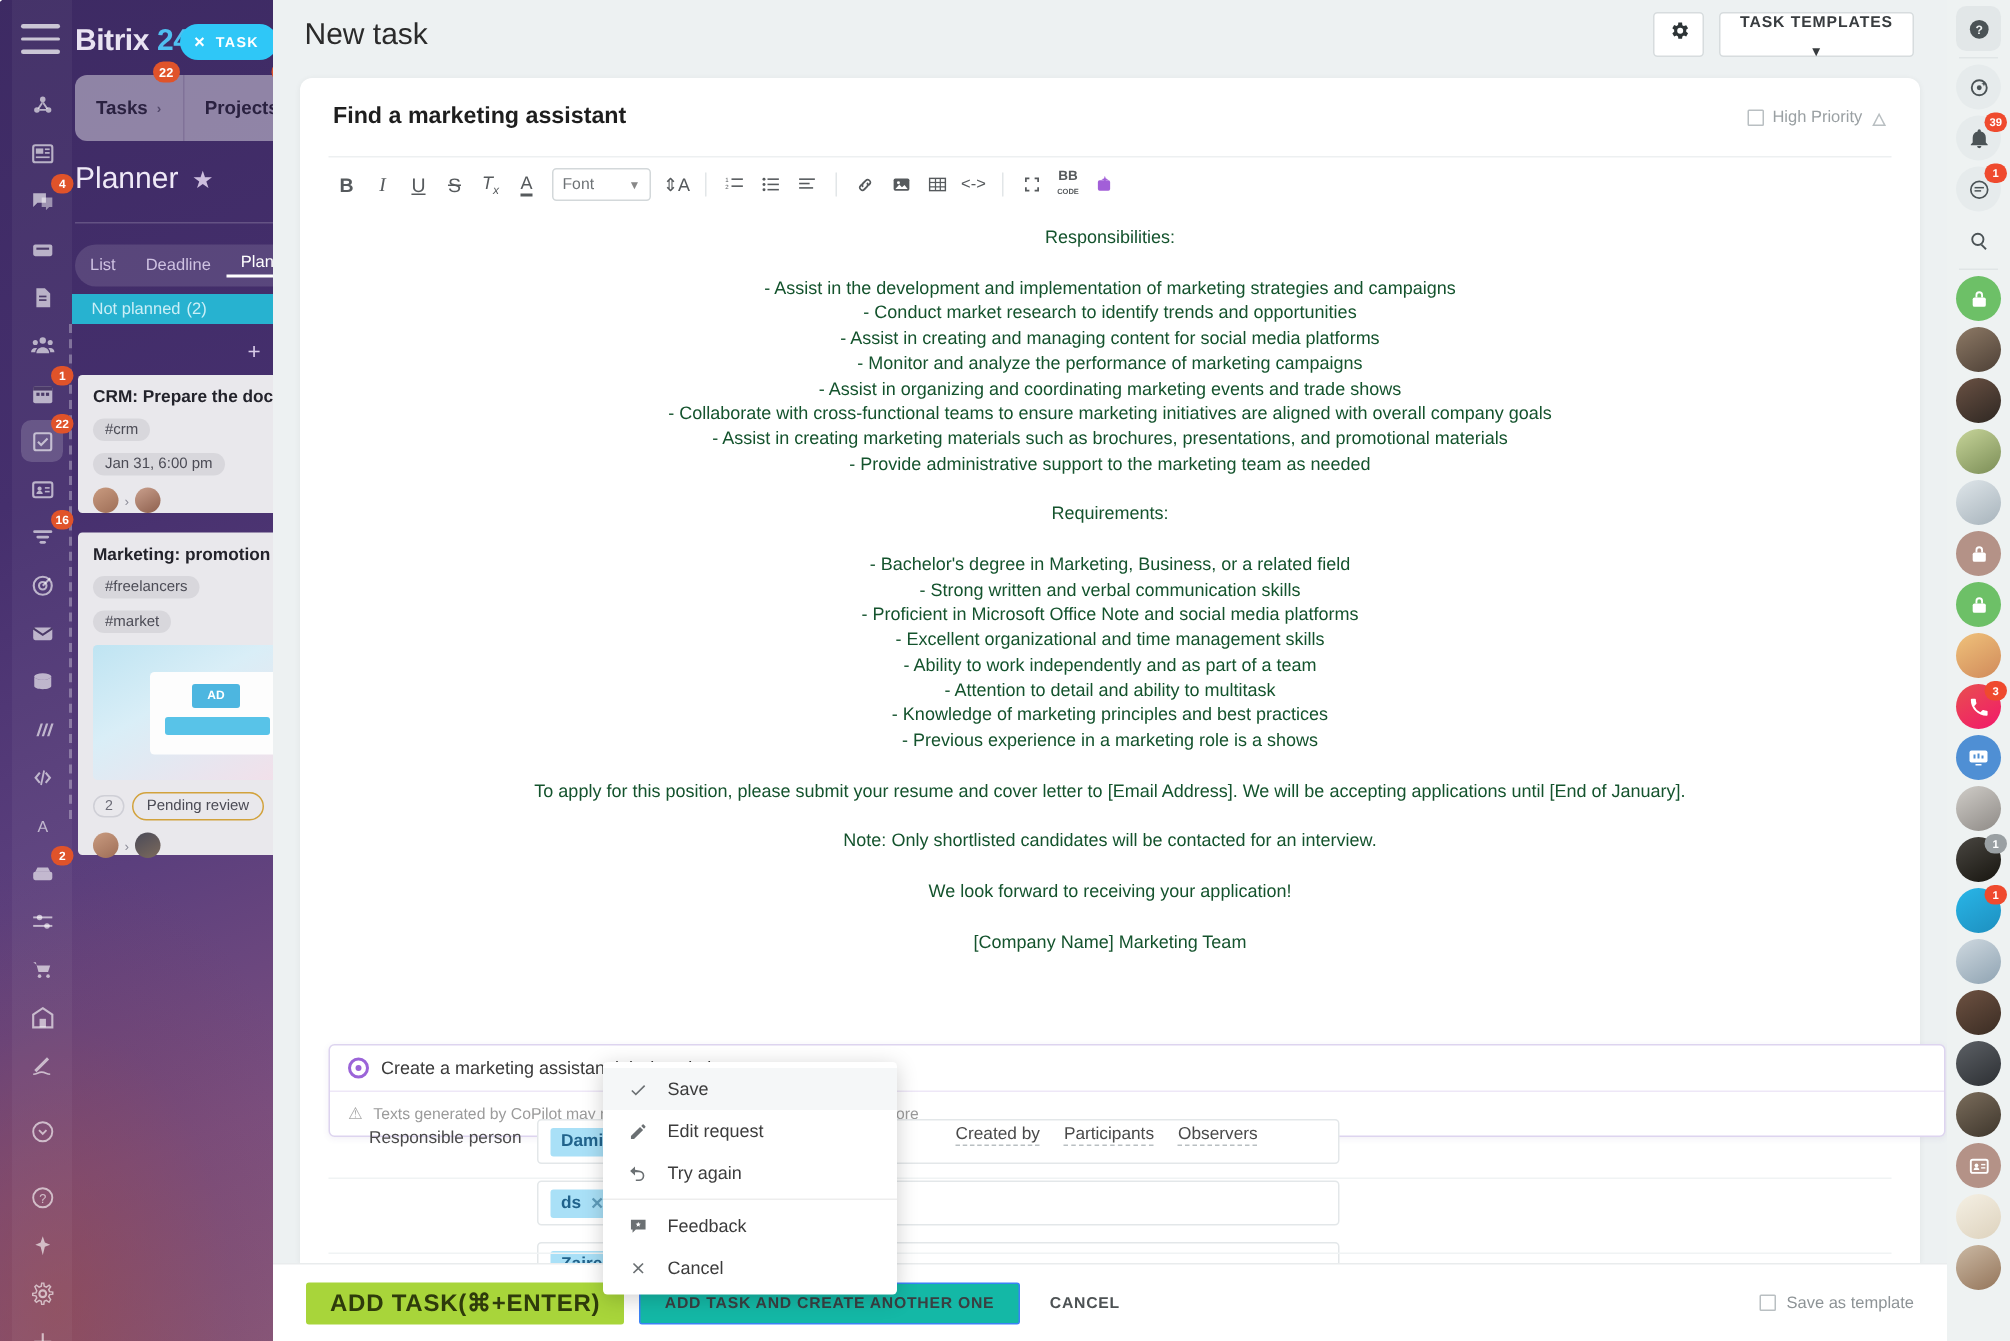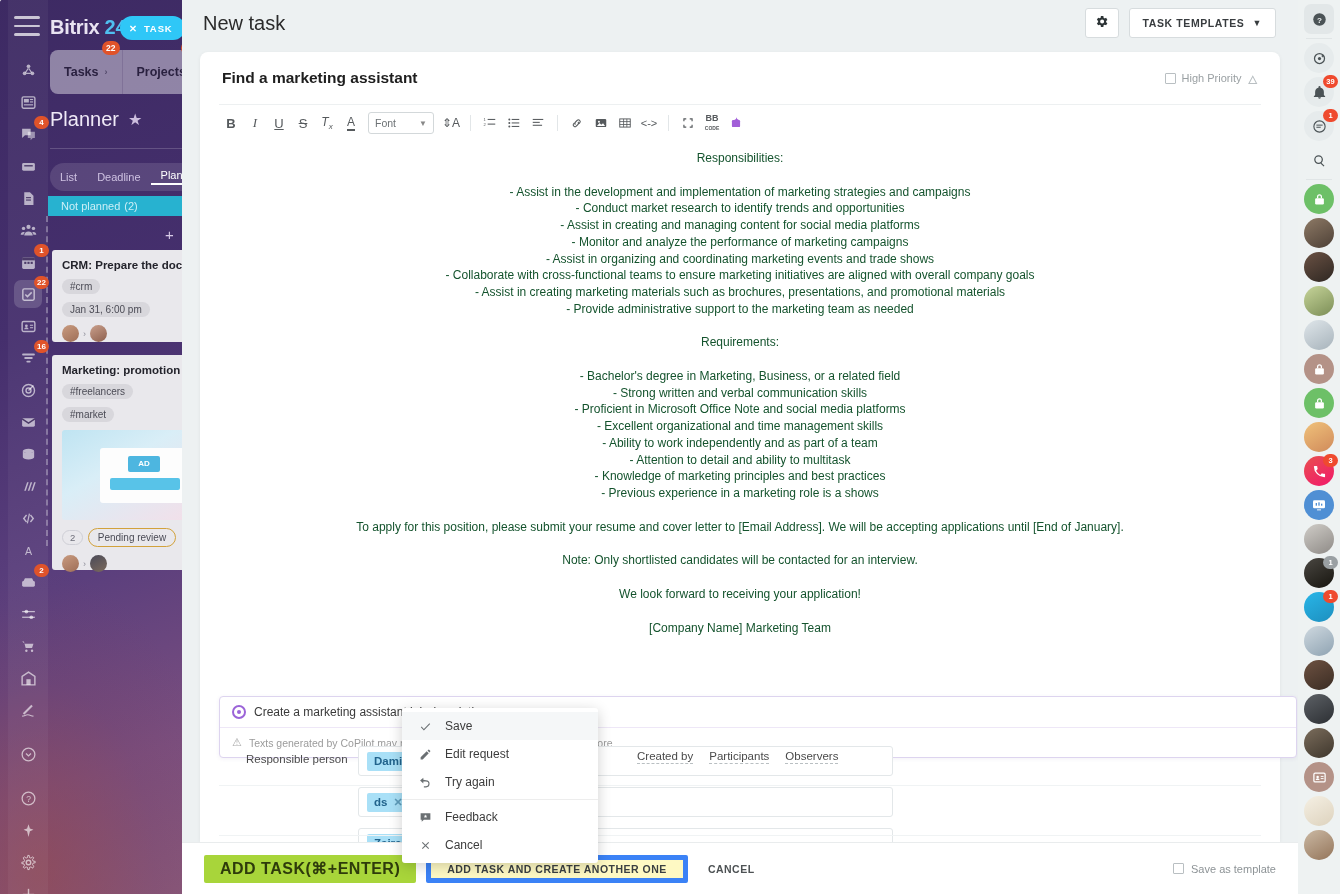--- a/index.html
+++ b/index.html
@@ -86,21 +86,21 @@
   .rail-icon.active{background:rgba(255,255,255,.16);border-radius:7px;}
   .rail-badge{position:absolute;top:-4px;right:-7px;min-width:15px;height:13px;padding:0 3px;background:#e0532a;border-radius:7px;color:#fff;font-size:8px;font-weight:bold;display:flex;align-items:center;justify-content:center;}
 
   
   .dialog{position:absolute;left:182px;top:0;width:1116px;height:894px;background:#edf1f2;}
   .dlg-header{position:absolute;left:0;top:0;width:100%;height:46px;display:flex;align-items:center;}
   .dlg-title{margin-left:21px;font-size:20px;color:#2b2b2b;font-weight:400;}
   .dlg-actions{position:absolute;right:22px;top:8px;display:flex;gap:10px;align-items:center;}
   .gear-btn{width:34px;height:30px;border:1px solid #d7dcde;background:#fff;border-radius:3px;display:flex;align-items:center;justify-content:center;cursor:pointer;}
   .gear-btn svg{width:15px;height:15px;fill:#2d3436;}
-  .tpl-btn{height:30px;border:1px solid #d7dcde;background:#fff;border-radius:3px;display:flex;align-items:center;gap:8px;padding:0 13px;font-size:10.5px;font-weight:bold;letter-spacing:.6px;color:#383c3f;cursor:pointer;}
+  .tpl-btn{height:30px;border:1px solid #d7dcde;background:#fff;border-radius:3px;display:flex;align-items:center;gap:8px;padding:0 13px;font-size:10.5px;font-weight:bold;letter-spacing:.6px;color:#383c3f;cursor:pointer;flex-direction:column;}
 
   .sheet{position:absolute;left:18px;top:52px;width:1080px;height:790px;background:#fff;border-radius:8px 8px 0 0;box-shadow:0 1px 4px rgba(0,0,0,.06);}
   .task-title-row{position:absolute;left:0;top:0;width:100%;height:52px;display:flex;align-items:center;justify-content:space-between;padding:0 22px;}
   .task-title{font-size:15.5px;color:#1e1e1e;font-weight:bold;}
   .hp-wrap{display:flex;align-items:center;gap:6px;font-size:11px;color:#9aa0a3;}
   .hp-box{width:11px;height:11px;border:1px solid #b9bfc2;border-radius:1px;background:#fff;cursor:pointer;}
   .flame{color:#b9bfc2;font-size:12px;}
 
   .divider{position:absolute;left:19px;top:52px;width:1042px;height:1px;background:#edf0f1;}
 
@@ -148,21 +148,21 @@
   .ctx{position:absolute;left:220px;top:708px;width:196px;background:#fff;border-radius:3px;box-shadow:0 3px 14px rgba(0,0,0,.19);padding:4px 0;z-index:40;}
   .ctx-item{height:28px;display:flex;align-items:center;gap:13px;padding:0 16px;font-size:12px;color:#3c3c3c;cursor:pointer;}
   .ctx-item.sel{background:#f5f7f8;}
   .ctx-ico{width:14px;display:flex;align-items:center;justify-content:center;color:#6b7073;}
   .ctx-ico svg{width:13px;height:13px;fill:#6b7073;}
   .ctx-sep{height:1px;background:#ededed;margin:3px 0;}
 
   
   .bottombar{position:absolute;left:0;bottom:0;width:1116px;height:52px;background:#fff;border-top:1px solid #e9eced;display:flex;align-items:center;padding:0 22px;z-index:30;}
   .btn-primary{height:28px;background:#a8d53a;color:#2e3b0b;font-size:16px;font-weight:bold;letter-spacing:.5px;display:flex;align-items:center;padding:0 16px;border-radius:2px;cursor:pointer;}
-  .btn-sec{height:28px;background:#fef9c3;border:5px solid #3b82f6;color:#3a3f42;font-size:10.5px;font-weight:bold;letter-spacing:.5px;display:flex;align-items:center;padding:0 16px;border-radius:2px;margin-left:10px;cursor:pointer;}
+  .btn-sec{height:28px;background:#14b8a6;border:1px solid #3b82f6;color:#3a3f42;font-size:10.5px;font-weight:bold;letter-spacing:.5px;display:flex;align-items:center;padding:0 16px;border-radius:2px;margin-left:10px;cursor:pointer;}
   .btn-link{font-size:10.5px;font-weight:bold;letter-spacing:.5px;color:#4d5254;margin-left:20px;cursor:pointer;}
   .saveTpl{margin-left:auto;display:flex;align-items:center;gap:7px;font-size:11px;color:#8d9396;}
   .saveTpl .box{width:11px;height:11px;border:1px solid #b9bfc2;border-radius:1px;background:#fff;cursor:pointer;}
 
   
   .rrail{position:absolute;right:0;top:0;width:42px;height:894px;background:#eef2f2;display:flex;flex-direction:column;align-items:center;padding-top:4px;gap:4px;overflow:hidden;}
   .ritem{position:relative;width:30px;height:30px;border-radius:50%;display:flex;align-items:center;justify-content:center;flex:0 0 auto;}
   .ritem.sq{border-radius:7px;background:#e2e7e8;}
   .ritem svg{width:15px;height:15px;fill:#4b5356;}
   .ritem.pill{background:#e6ebec;}

